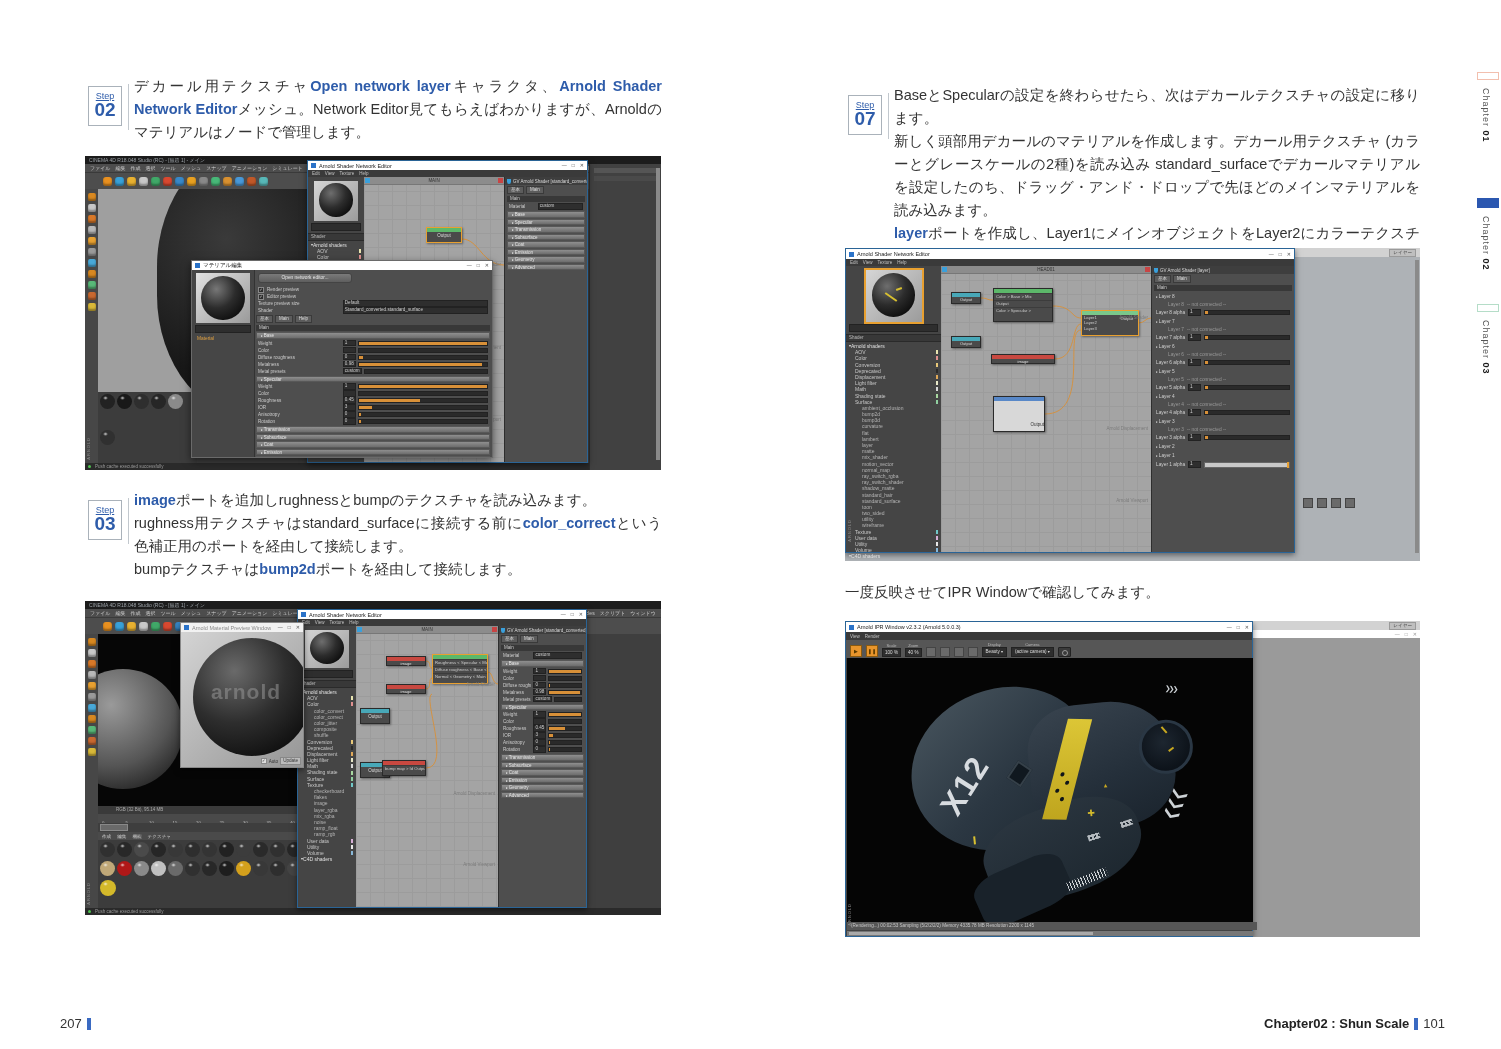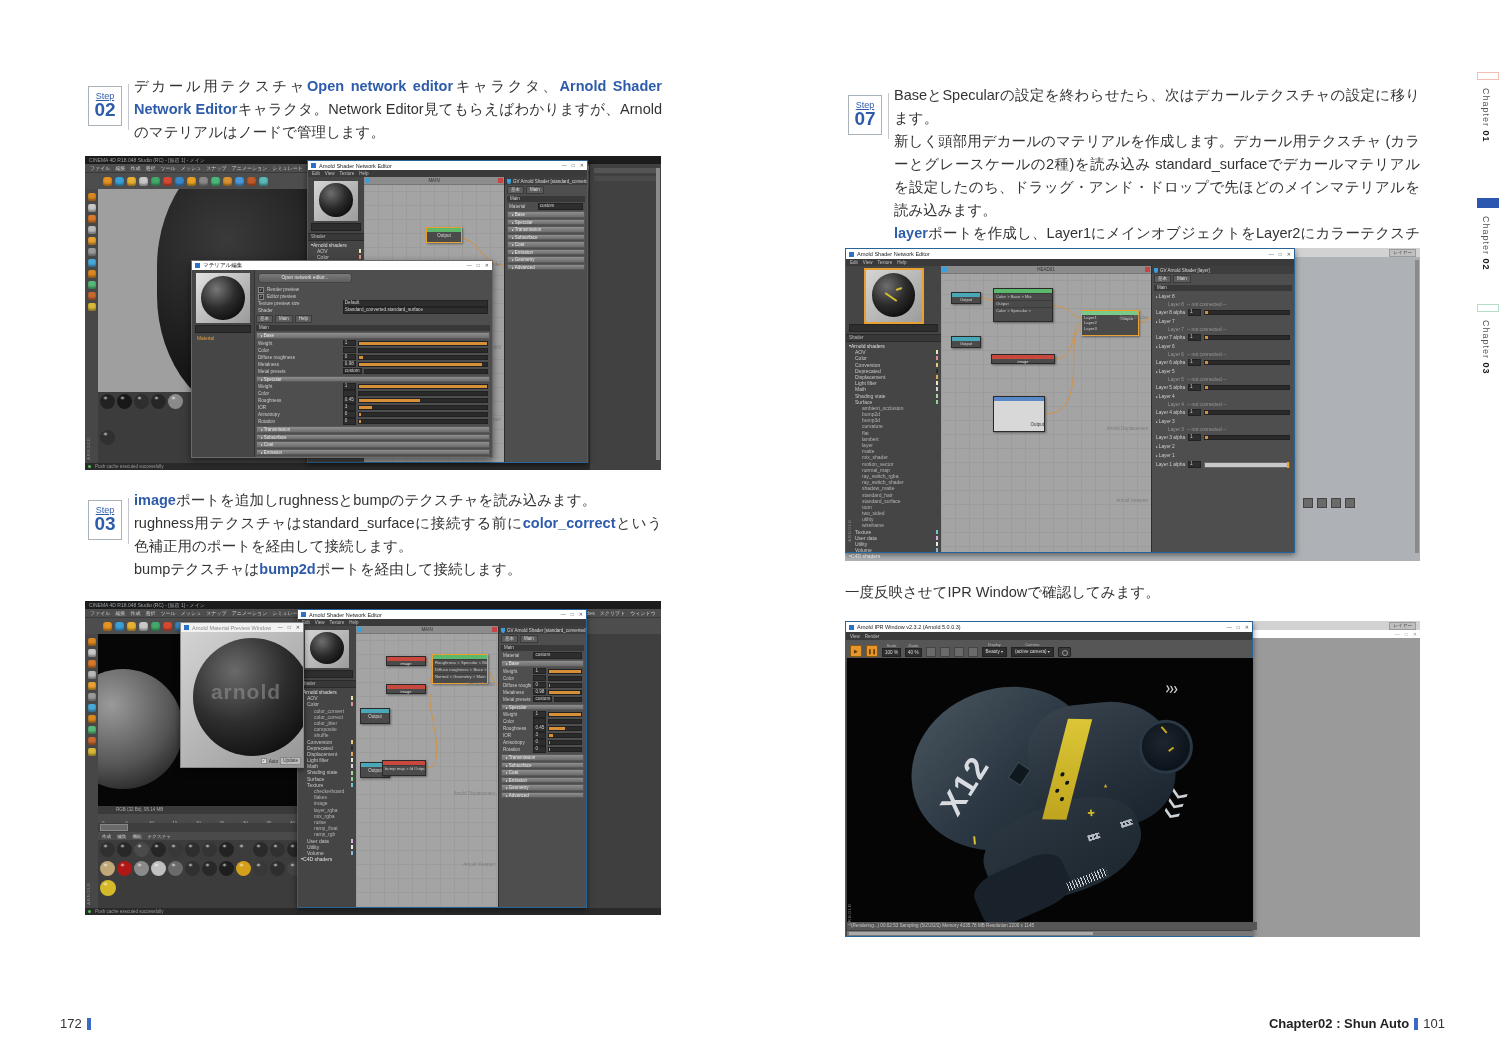--- a/index.html
+++ b/index.html
@@ -185,21 +185,21 @@
 </style>
 </head>
 <body>
 
 <div class="step-block" style="left:88px;top:75px;width:574px;">
   <div class="step-badge">
     <span class="s">Step</span>
     <span class="n">02</span>
   </div>
   <div class="step-rule"></div>
-  <div class="step-text"><span class="seg">デカール用テクスチャ</span><span class="seg kw">Open network editor</span><span class="seg">キャラクタ、</span><span class="seg kw">Arnold Shader Network Editor</span><span class="seg">キャラクタ。Network Editor見てもらえばわかりますが、Arnoldのマテリアルはノードで管理します。</span></div>
+  <div class="step-text"><span class="seg">デカール用テクスチャ</span><span class="seg kw">Open network layer</span><span class="seg">キャラクタ、</span><span class="seg kw">Arnold Shader Network Editor</span><span class="seg">メッシュ。Network Editor見てもらえばわかりますが、Arnoldのマテリアルはノードで管理します。</span></div>
 </div>
 
 <div class="shot" style="left:85px;top:156px;width:576px;height:314px;">
   <div class="ttl">CINEMA 4D R18.048 Studio (RC) - [無題 1] - メイン</div>
   <div class="menu">
       <span class="mi">ファイル</span>
       <span class="mi">編集</span>
       <span class="mi">作成</span>
       <span class="mi">選択</span>
       <span class="mi">ツール</span>
@@ -1431,20 +1431,20 @@
     <div class="tbox" style="background: rgb(43, 87, 176); border-color: rgb(43, 87, 176);"></div>
     <div class="vtab"><span>Chapter </span><b>02</b></div>
   </div>
     <div class="chtab">
     <div class="tbox" style="background: rgb(255, 255, 255); border-color: rgb(181, 221, 200);"></div>
     <div class="vtab"><span>Chapter </span><b>03</b></div>
   </div>
   </div>
 
 <div class="folio" style="left:60px;top:1016px;">
-  <span>172</span>
+  <span>207</span>
   <span class="fbar"></span>
 </div>
 <div class="folio" style="right:56px;top:1016px;">
-  <span class="credit">Chapter02 : Shun Auto</span>
+  <span class="credit">Chapter02 : Shun Scale</span>
   <span class="fbar"></span>
   <span>101</span>
 </div>
 
 </body></html>

